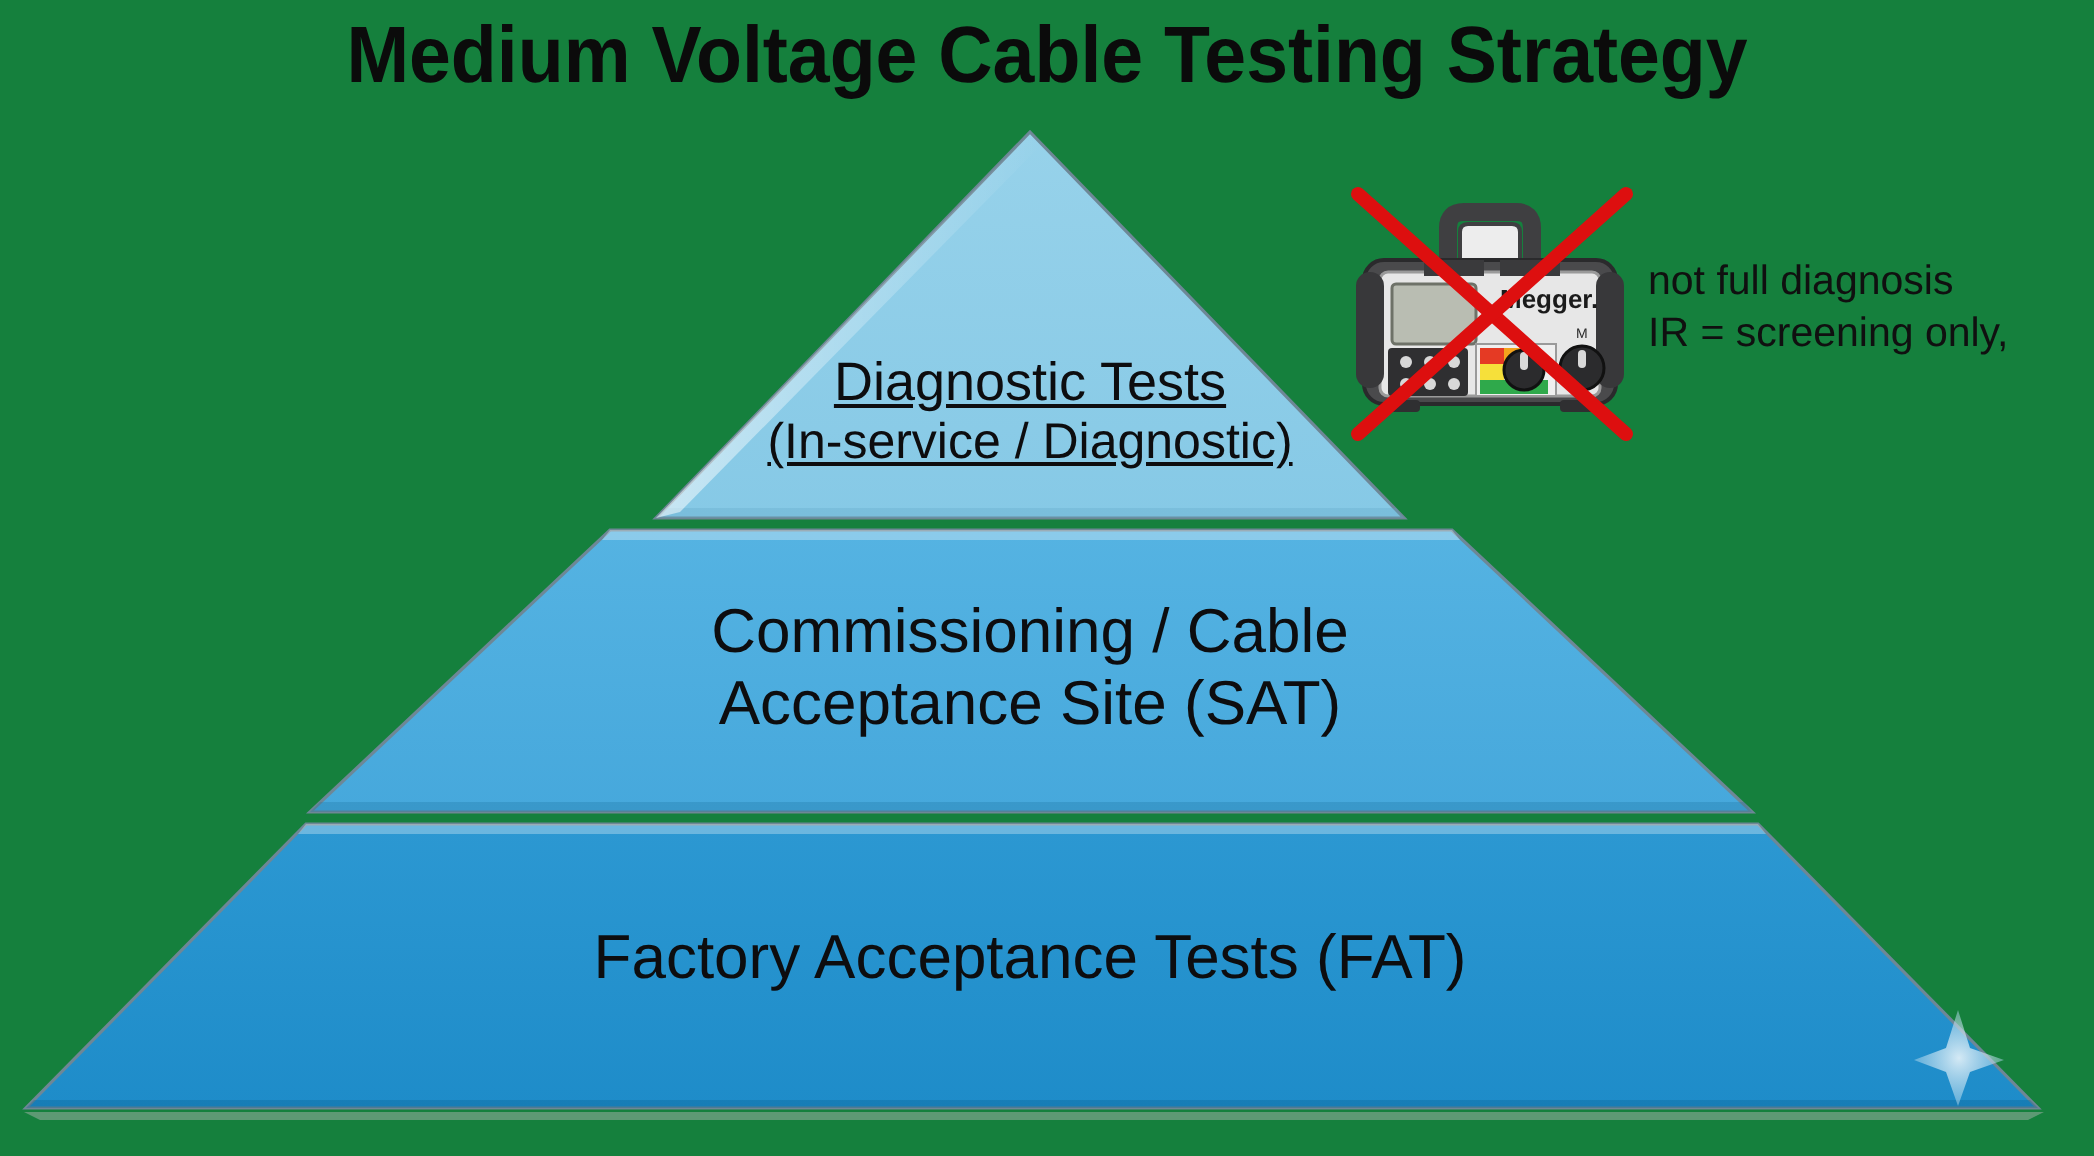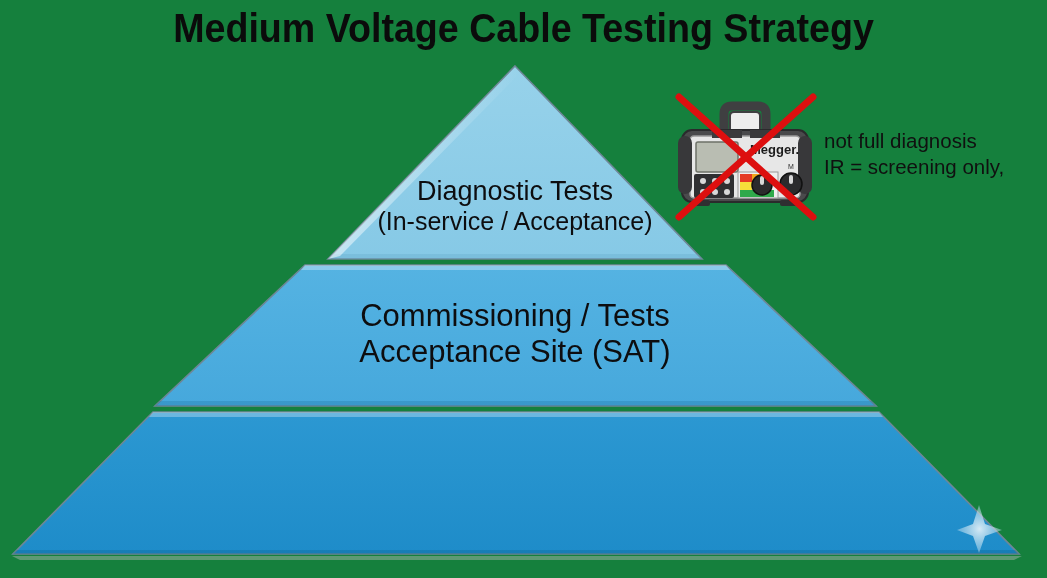--- a/index.html
+++ b/index.html
@@ -55,20 +55,21 @@
     color: #0d0d0f;
     font-family: "Liberation Sans", sans-serif;
     line-height: 1.16;
     white-space: nowrap;
     pointer-events: none;
   }
   #tier-top-label {
     left: 215px;
     top: 176px;
     width: 600px;
+    text-decoration: underline;
   }
   #tier-top-label .l1 { font-size: 27px; }
   #tier-top-label .l2 { font-size: 25px; }
 
   #tier-mid-label {
     left: 215px;
     top: 298px;
     width: 600px;
   }
   #tier-mid-label .l1 { font-size: 31px; }
@@ -156,28 +157,31 @@
 
     <g>
       <polygon points="515,66 702,259 328,259" fill="url(#gradTop)" stroke="#6E8796" stroke-width="1.6"></polygon>
       <polygon points="328,259 702,259 698,254 333,254" fill="#5FA7C6" opacity="0.30"></polygon>
       <polygon points="515,66 521,72 340,256 328,259" fill="url(#gradEdgeL)"></polygon>
     </g>
   </svg>
 
   <div class="tier-label" id="tier-top-label">
     <div class="l1">Diagnostic Tests</div>
-    <div class="l2">(In-service / Acceptance)</div>
+    <div class="l2">(In-service / Diagnostic)</div>
   </div>
 
   <div class="tier-label" id="tier-mid-label">
-    <div class="l1">Commissioning / Tests</div>
+    <div class="l1">Commissioning / Cable</div>
     <div class="l2">Acceptance Site (SAT)</div>
   </div>
 
+  <div class="tier-label" id="tier-base-label">
+    <div class="l1">Factory Acceptance Tests (FAT)</div>
+  </div>
 
   <div id="device-group">
     <svg id="device-svg" viewBox="0 0 146 130">
 
       <g>
         <path d="M52 40 L52 22 Q52 14 60 14 L86 14 Q94 14 94 22 L94 40" fill="none" stroke="#3F3F41" stroke-width="9" stroke-linecap="round"></path>
         <path d="M58 38 L58 24 Q58 20 62 20 L84 20 Q88 20 88 24 L88 38" fill="#EDEDED" stroke="#3F3F41" stroke-width="2"></path>
       </g>
 
       <g>

